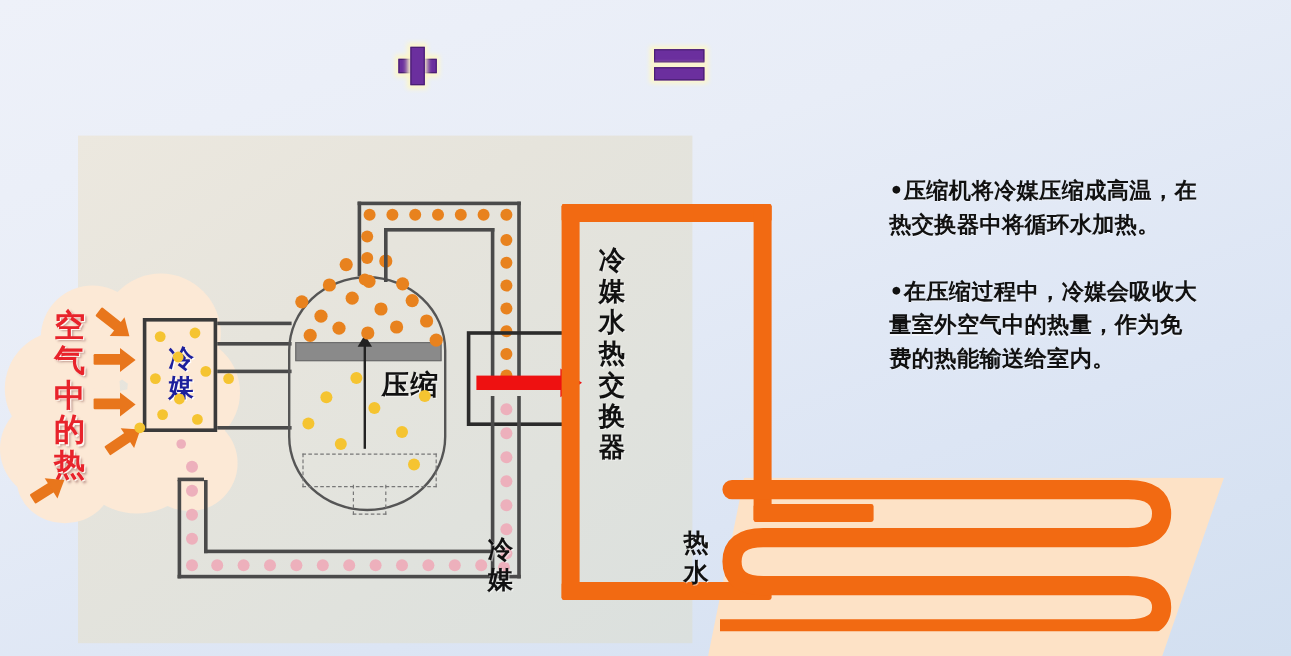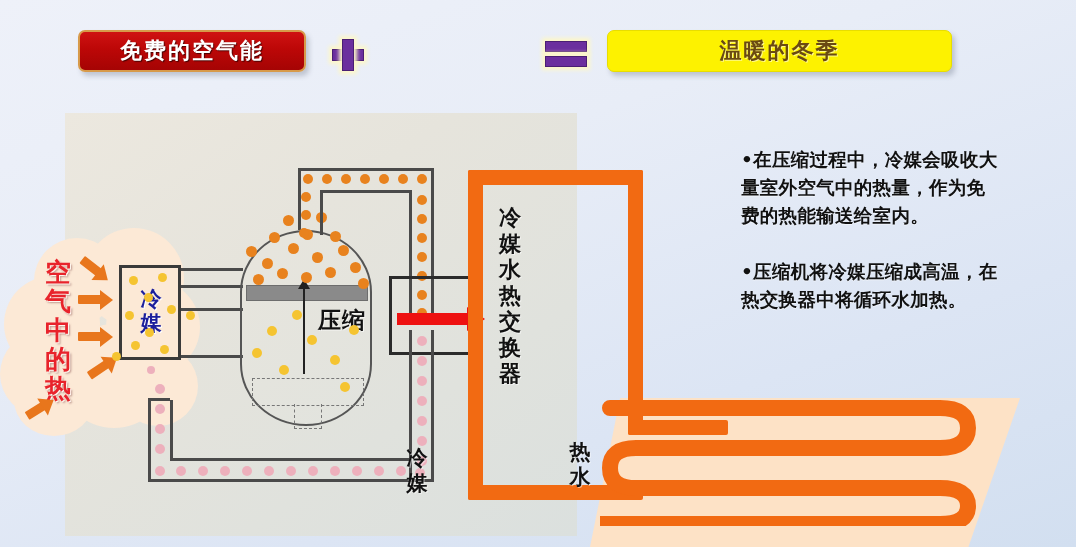--- a/index.html
+++ b/index.html
@@ -154,38 +154,32 @@
     letter-spacing:.3px;margin-bottom:28px;
     text-shadow:0 1px 0 rgba(255,255,255,.5);
   }
 </style>
 </head>
 <body>
 
 <div id="stage">
 
   <div class="hdr">
-    <div class="badge badge-red">
-      <span>免费的空气能</span>
-    </div>
 
     <div class="op op-plus">
       <i class="h"></i>
       <i class="v"></i>
     </div>
 
 
     <div class="op op-eq">
       <i class="a"></i>
       <i class="b"></i>
     </div>
 
-    <div class="badge badge-yellow">
-      <span>温暖的冬季</span>
-    </div>
   </div>
 
   <div class="panel"></div>
 
   <div class="floor"></div>
 
   <div class="cloud">
     <b style="left:4px;top:48px;width:96px;height:96px;"></b>
     <b style="left:0px;top:104px;width:84px;height:84px;"></b>
     <b style="left:34px;top:10px;width:86px;height:86px;"></b>
@@ -386,17 +380,17 @@
   <div class="vlabel" style="left:566px;top:440px;width:28px;">
     <span>热</span>
     <span>水</span>
   </div>
 
   <svg style="position:absolute;left:600px;top:396px;width:400px;height:130px;" viewBox="0 0 400 130">
     <path d="M 10 12 L 340 12 Q 368 12 368 32 Q 368 52 340 52 L 36 52 Q 10 52 10 72 Q 10 92 36 92 L 340 92 Q 368 92 368 110 Q 368 128 340 128 L 0 128" fill="none" stroke="#f26a12" stroke-width="16" stroke-linecap="round"></path>
   </svg>
 
   <div class="notes">
+    <div class="note">•压缩机将冷媒压缩成高温，在热交换器中将循环水加热。</div>
     <div class="note">•在压缩过程中，冷媒会吸收大量室外空气中的热量，作为免费的热能输送给室内。</div>
-    <div class="note">•压缩机将冷媒压缩成高温，在热交换器中将循环水加热。</div>
   </div>
 
 </div>
 
 </body></html>

